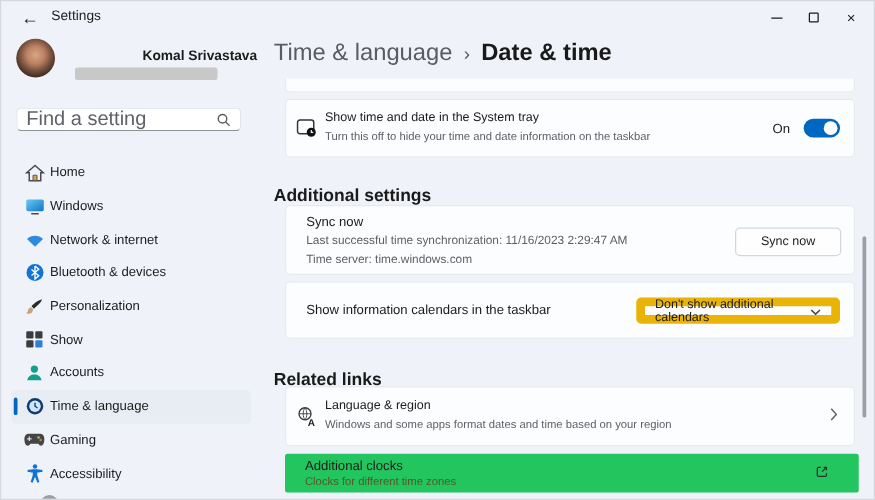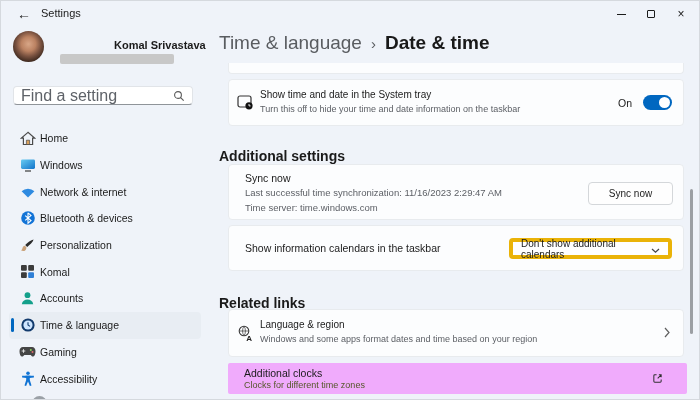--- a/index.html
+++ b/index.html
@@ -44,39 +44,39 @@
   .bc-sep { color:#595c60; font-size:15px; }
   .bc-current { color:#191919; font-weight:bold; }
 
   .card { position:absolute; left:227px; width:456px; background:#fcfdfe;
     border:1px solid #e8ebee; border-radius:4px; }
   .card-sliver { top:62px; height:11px; border-top:none; border-radius:0 0 4px 4px; }
   .card-tray { top:78px; height:47px; }
   .card-sync { top:163px; height:56px; }
   .card-cal { top:224px; height:46px; }
   .card-lang { top:308px; height:48px; }
-  .card-clocks { top:362px; height:31px; width:459px; background:#f0abfc; border:none; border-radius:2px; }
+  .card-clocks { top:362px; height:31px; width:459px; background:#22c55e; border:none; border-radius:2px; }
 
   .row-icon { position:absolute; left:7px; top:50%; transform:translateY(-50%); width:18px; height:18px;
     display:flex; align-items:center; justify-content:center; }
   .row-title { position:absolute; left:31px; top:9px; font-size:10px; color:#1b1b1b; }
   .row-sub { position:absolute; left:31px; top:24px; font-size:9px; color:#5d6066; }
   .pad-title { position:absolute; left:16px; font-size:10.5px; color:#1b1b1b; }
   .pad-sub { position:absolute; left:16px; font-size:9.5px; color:#5d6066; }
 
   .toggle-wrap { position:absolute; right:11px; top:0; height:100%; display:flex; align-items:center; gap:11px; }
   .toggle-label { font-size:10.5px; color:#1b1b1b; }
   .toggle { width:29px; height:15px; border-radius:8px; background:#0067c0; position:relative; }
   .toggle .knob { position:absolute; right:2px; top:2px; width:11px; height:11px; border-radius:50%; background:#ffffff; }
 
   .sync-btn { position:absolute; right:10px; top:17px; width:85px; height:23px; background:#fefefe;
     border:1px solid #d4d7da; border-radius:4px; font-size:10px; color:#1b1b1b;
     display:flex; align-items:center; justify-content:center; font-family:"Liberation Sans", sans-serif; }
   .dropdown { position:absolute; right:11px; top:12px; width:163px; height:21px; background:#fefefe;
-    border:4px solid #eab308; border-radius:4px; display:flex; align-items:center;
+    border:7px solid #eab308; border-radius:4px; display:flex; align-items:center;
     justify-content:space-between; padding:0 8px; }
   .dropdown-value { font-size:10px; color:#1b1b1b; }
 
   .section-heading { position:absolute; left:218px; font-size:14px; font-weight:bold; color:#1a1a1a; }
   .h-additional { top:147px; }
   .h-related { top:294px; }
 
   .chev-right { position:absolute; right:13px; top:50%; transform:translateY(-50%); }
   .ext-icon { position:absolute; right:24px; top:50%; transform:translateY(-50%); }
 
@@ -173,21 +173,21 @@
     </div>
     <div class="nav-item">
       <span class="nav-ic">
         <svg width="15" height="15" viewBox="0 0 15 15">
             <rect x="1" y="1" width="5.8" height="5.8" rx="1" fill="#3c3c3c"></rect>
             <rect x="8.2" y="1" width="5.8" height="5.8" rx="1" fill="#3c3c3c"></rect>
             <rect x="1" y="8.2" width="5.8" height="5.8" rx="1" fill="#3c3c3c"></rect>
             <rect x="8.2" y="8.2" width="5.8" height="5.8" rx="1" fill="#2f7fd6"></rect>
           </svg>
       </span>
-      <span>Komal</span>
+      <span>Show</span>
     </div>
     <div class="nav-item">
       <span class="nav-ic">
         <svg width="15" height="15" viewBox="0 0 15 15">
             <circle cx="7.5" cy="4.2" r="2.9" fill="#13a08b"></circle>
             <path d="M1.8 13.2c.5-3 2.9-4.6 5.7-4.6s5.2 1.6 5.7 4.6z" fill="#13a08b"></path>
           </svg>
       </span>
       <span>Accounts</span>
     </div>

